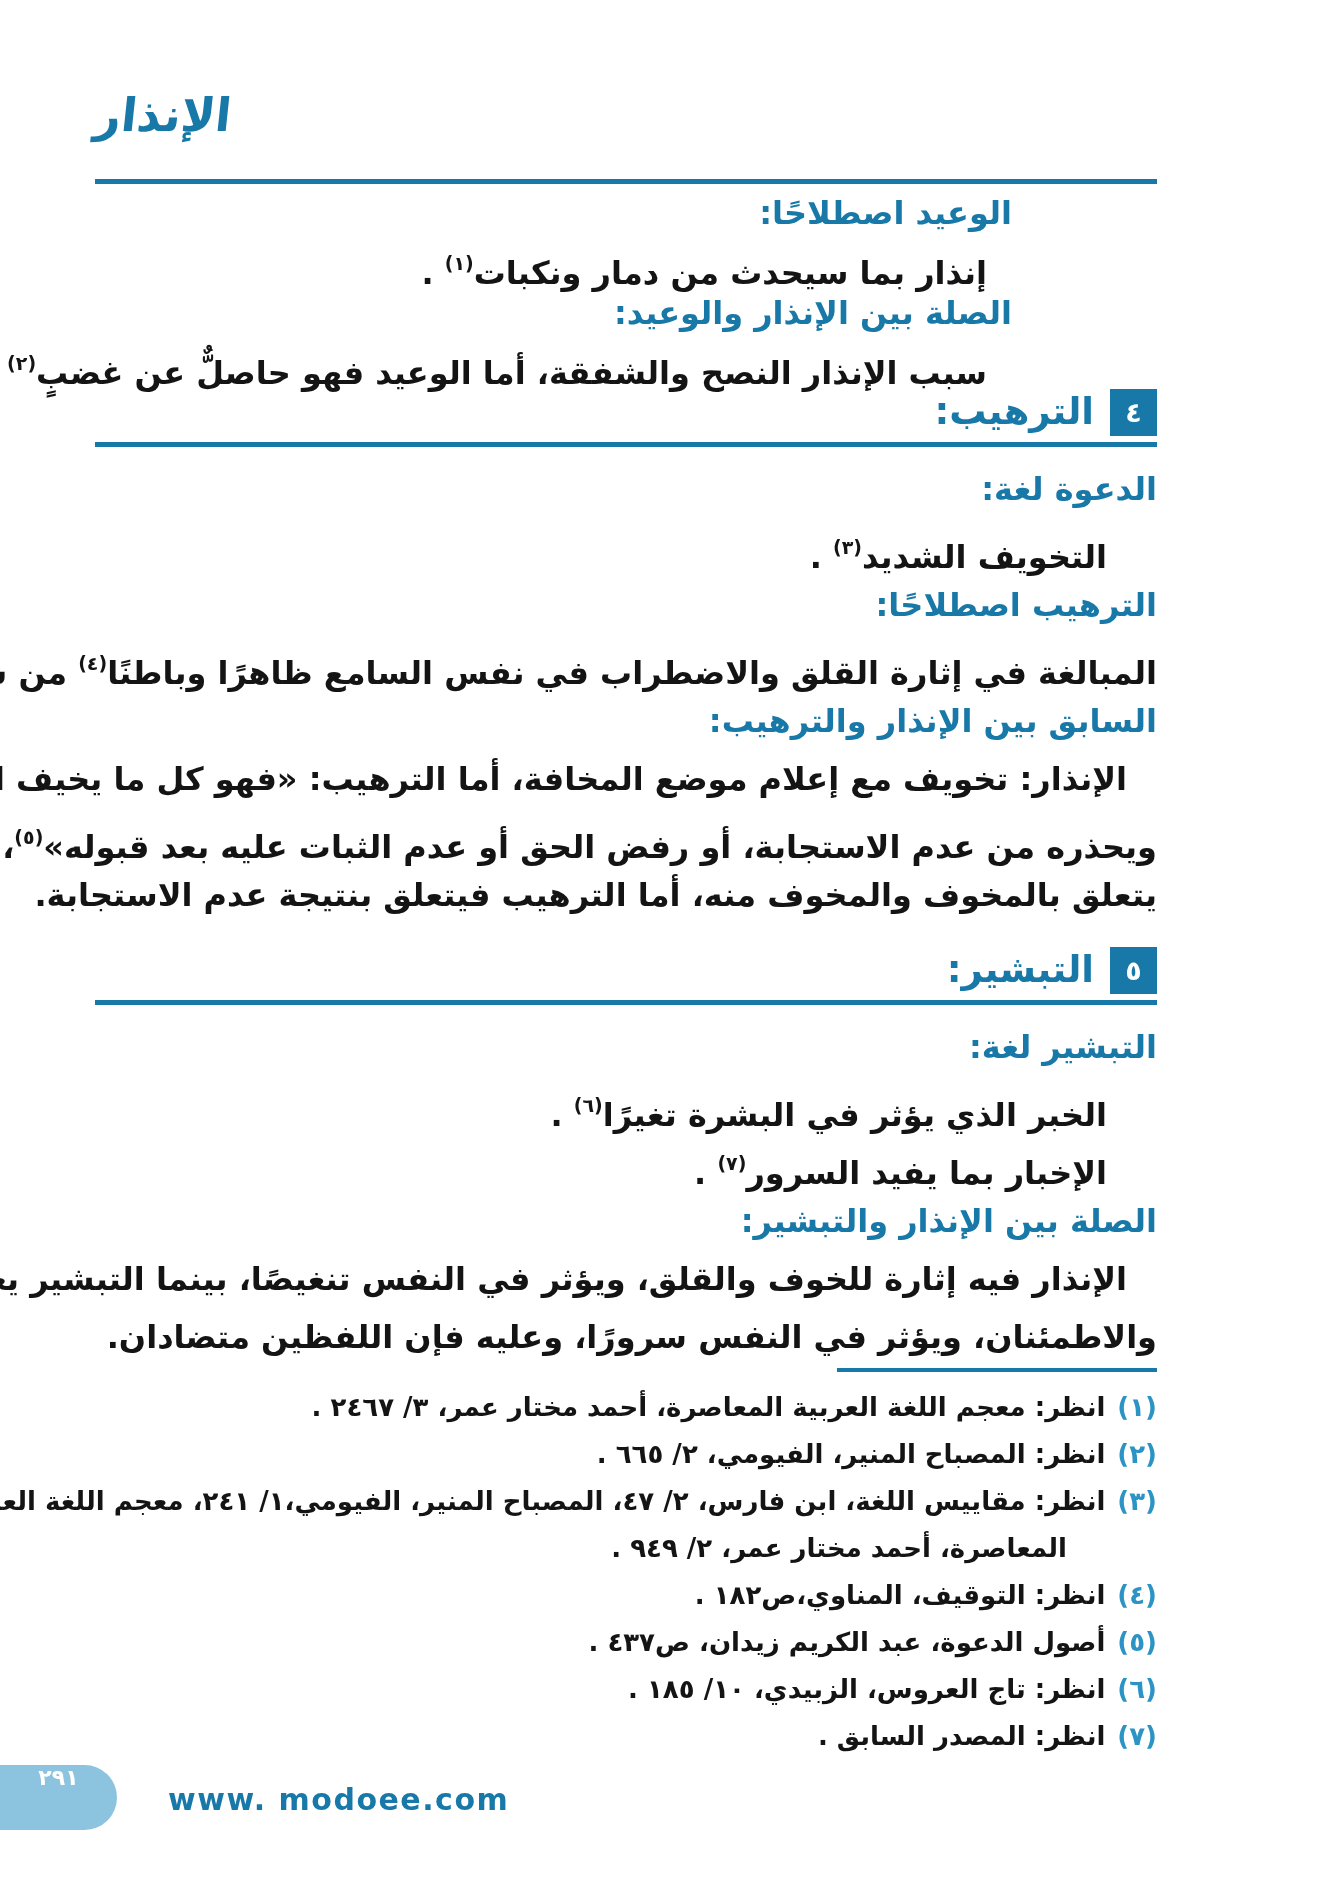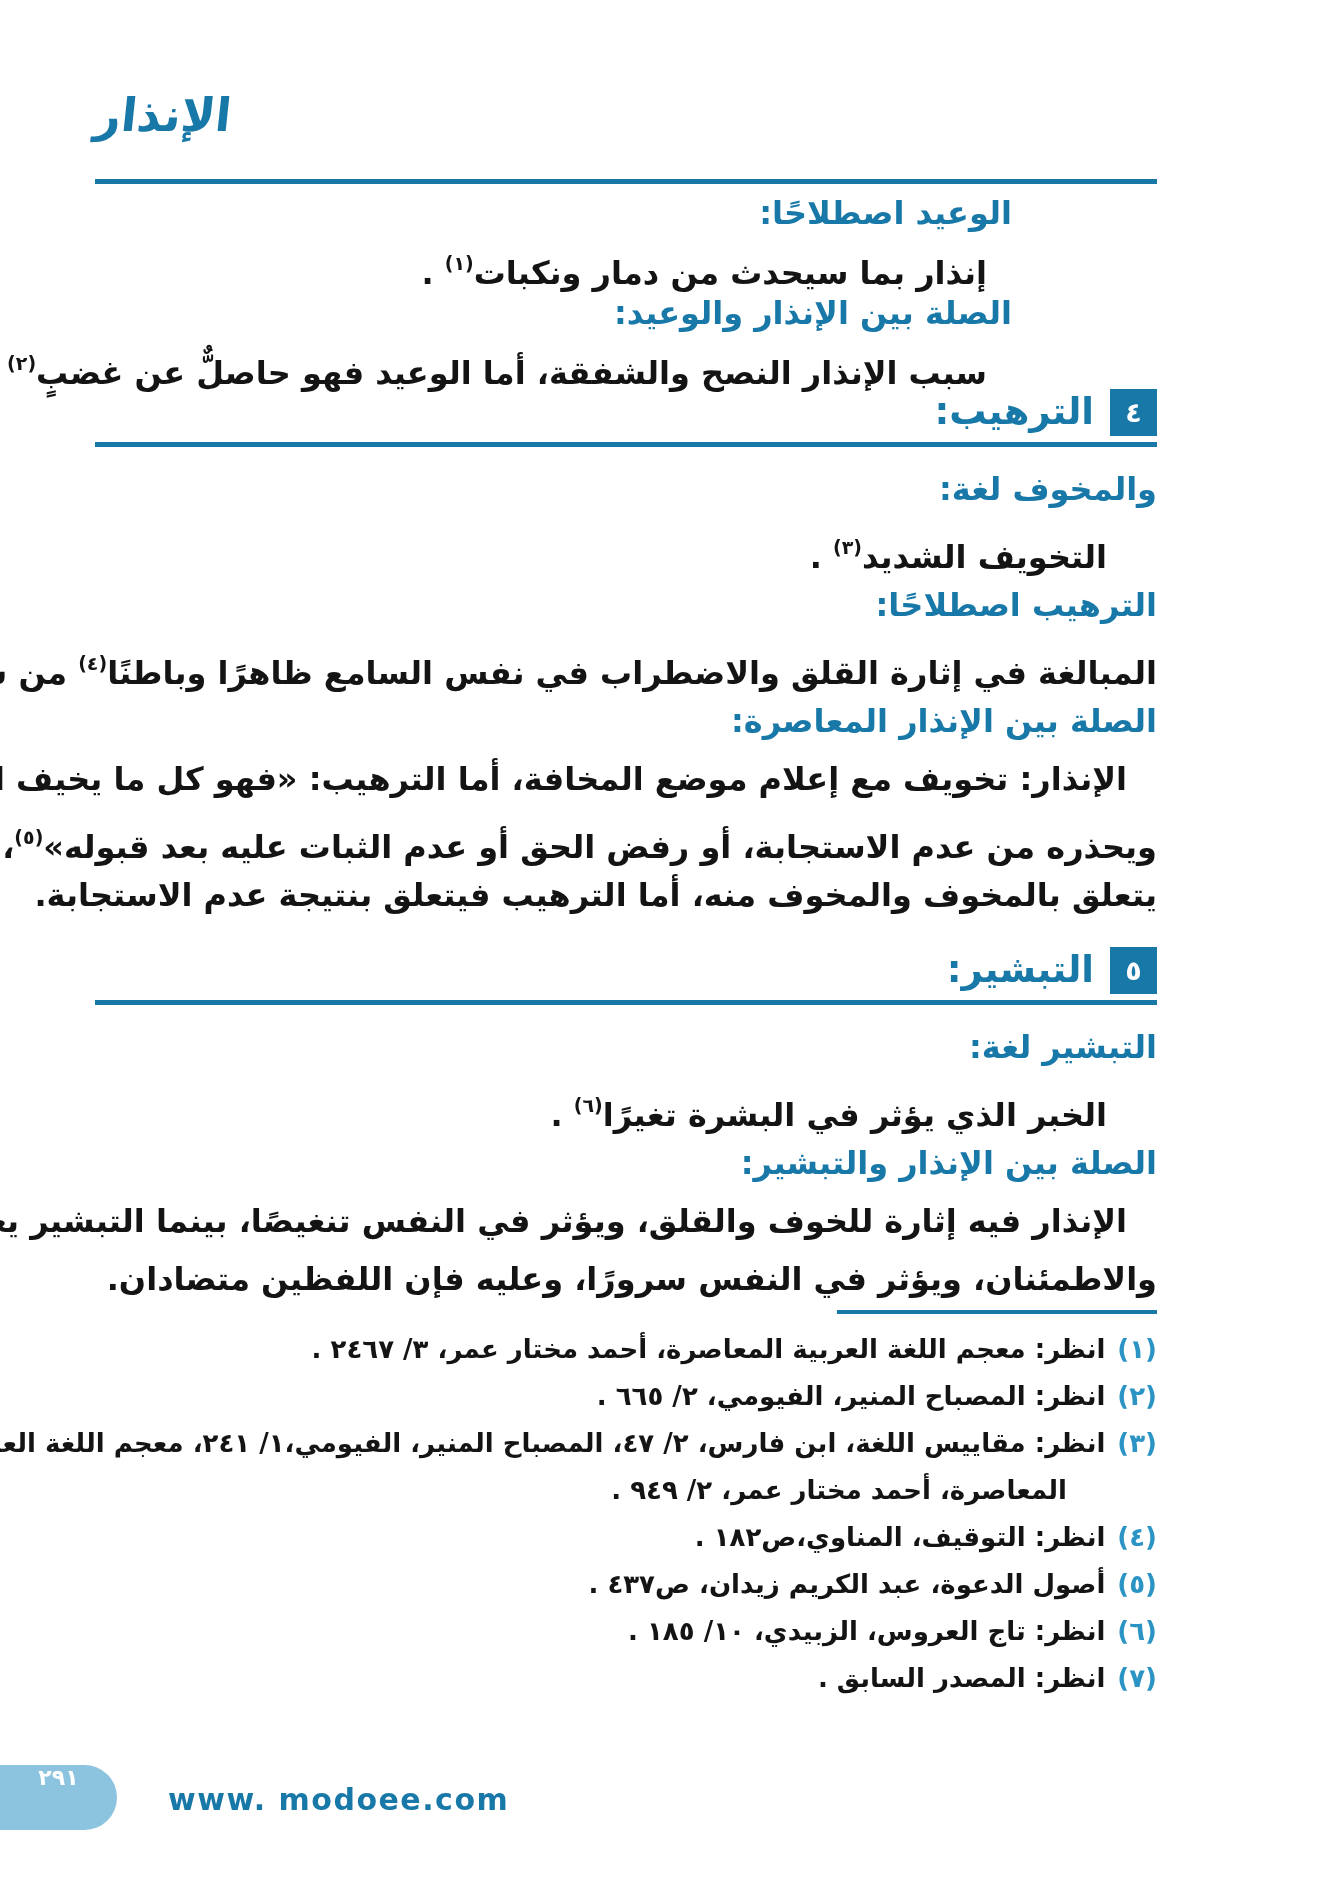--- a/index.html
+++ b/index.html
@@ -110,37 +110,38 @@
     <div class="line l50 b ind-b">إنذار بما سيحدث من دمار ونكبات<span class="fnref">(١)</span> .</div>
     <div class="line l50 h ind-a">الصلة بين الإنذار والوعيد:</div>
     <div class="line l50 b ind-b">سبب الإنذار النصح والشفقة، أما الوعيد فهو حاصلٌّ عن غضبٍ<span class="fnref">(٢)</span> .</div>
 
     <div class="section-row">
       <div class="section-num">٤</div>
       <div class="section-title">الترهيب:</div>
     </div>
     <div class="section-rule"></div>
 
-    <div class="line l58 h">والمخوف لغة:</div>
+    <div class="line l58 h">الدعوة لغة:</div>
     <div class="line l58 b ind-d">التخويف الشديد<span class="fnref">(٣)</span> .</div>
     <div class="line l58 h">الترهيب اصطلاحًا:</div>
     <div class="line l58 b">المبالغة في إثارة القلق والاضطراب في نفس السامع ظاهرًا وباطنًا<span class="fnref">(٤)</span> من شيء؛ ليتحاشاه.</div>
-    <div class="line l58 h">الصلة بين الإنذار المعاصرة:</div>
+    <div class="line l58 h">السابق بين الإنذار والترهيب:</div>
     <div class="line l58 b ind-s">الإنذار: تخويف مع إعلام موضع المخافة، أما الترهيب: «فهو كل ما يخيف المدعو</div>
     <div class="line l58 b">ويحذره من عدم الاستجابة، أو رفض الحق أو عدم الثبات عليه بعد قبوله»<span class="fnref">(٥)</span>، فالإنذار</div>
     <div class="line l58 b">يتعلق بالمخوف والمخوف منه، أما الترهيب فيتعلق بنتيجة عدم الاستجابة.</div>
 
     <div class="section-row mt22">
       <div class="section-num">٥</div>
       <div class="section-title">التبشير:</div>
     </div>
     <div class="section-rule"></div>
 
     <div class="line l58 h">التبشير لغة:</div>
     <div class="line l58 b ind-d">الخبر الذي يؤثر في البشرة تغيرًا<span class="fnref">(٦)</span> .</div>
+    <div class="line l58 b ind-d">الإخبار بما يفيد السرور<span class="fnref">(٧)</span> .</div>
     <div class="line l58 h">الصلة بين الإنذار والتبشير:</div>
     <div class="line l58 b ind-s">الإنذار فيه إثارة للخوف والقلق، ويؤثر في النفس تنغيصًا، بينما التبشير يعزز الأمن</div>
     <div class="line l58 b">والاطمئنان، ويؤثر في النفس سرورًا، وعليه فإن اللفظين متضادان.</div>
 
     <div class="fn-sep"></div>
 
     <div class="fn-row">
       <span class="fn-num">(١)</span>
       <span class="fn-text">انظر: معجم اللغة العربية المعاصرة، أحمد مختار عمر، ٣/ ٢٤٦٧ .</span>
     </div>

